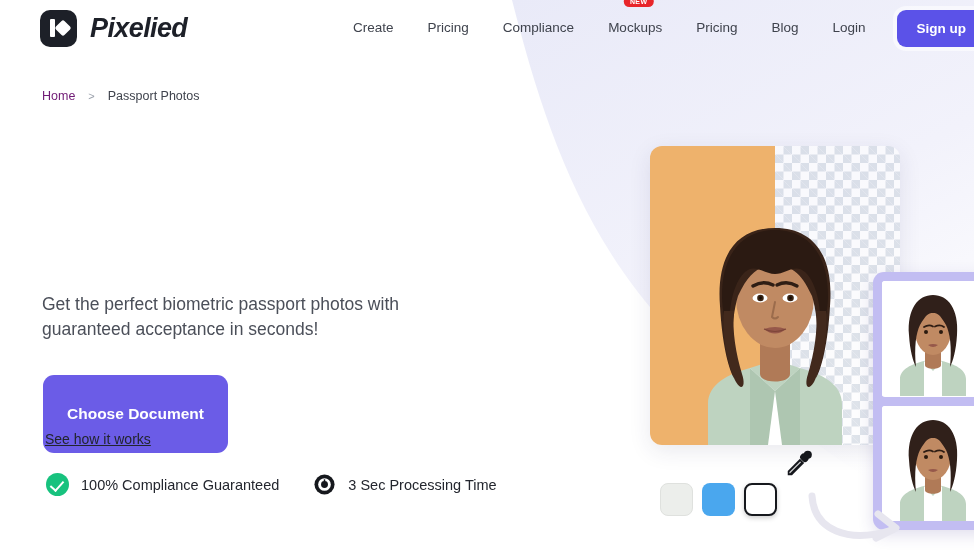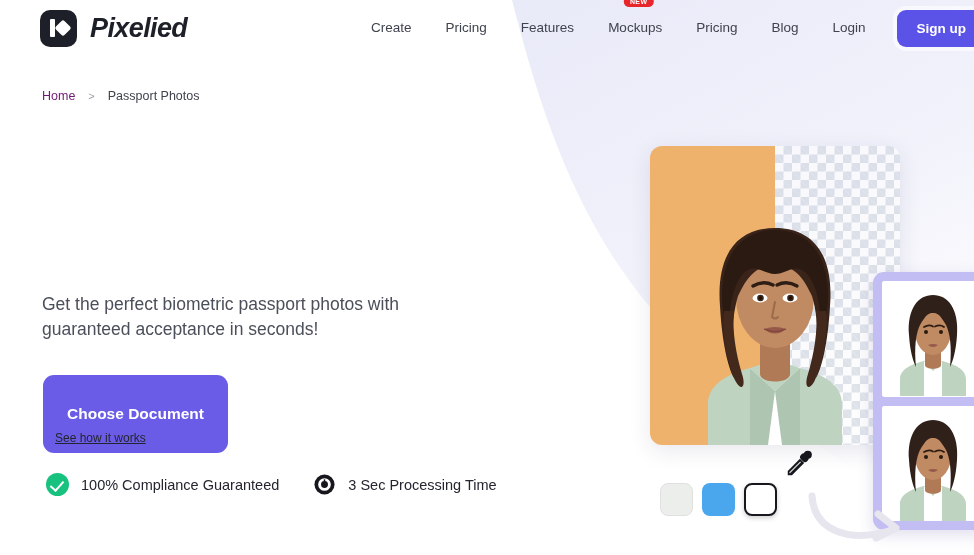--- a/index.html
+++ b/index.html
@@ -78,22 +78,22 @@
   .sub{
     position:absolute; top:292px; left:42px; width:400px;
     font-size:17.5px; line-height:1.42; color:#4b4f59;
   }
   .cta{
     position:absolute; top:375px; left:43px;
     background:#6b5ce7; color:#fff; border:none; border-radius:11px;
     font-size:15.5px; font-weight:bold; padding:30px 24px; cursor:pointer;
   }
   .howlink{
-    position:absolute; top:431px; left:55px;
-    font-size:12px; color:#22252d;
+    position:absolute; top:431px; left:45px;
+    font-size:14px; color:#22252d;
     text-decoration:underline; cursor:pointer;
   }
 
   .feats{
     position:absolute; top:473px; left:46px;
     display:flex; align-items:center; gap:28px;
   }
   .feat{ display:flex; align-items:center; gap:12px; }
   .feat-text{ font-size:14.5px; color:#23262e; white-space:nowrap;text-align:right; }
   .ic-check{
@@ -179,21 +179,21 @@
     </div>
 
     <nav class="nav">
       <div class="nav-item">
         <span>Create</span>
       </div>
       <div class="nav-item">
         <span>Pricing</span>
       </div>
       <div class="nav-item">
-        <span>Features</span>
+        <span>Compliance</span>
       </div>
       <div class="nav-item">
         <span class="badge-new">NEW</span>
         <span>Mockups</span>
       </div>
       <div class="nav-item">
         <span>Pricing</span>
       </div>
       <div class="nav-item">
         <span>Blog</span>

